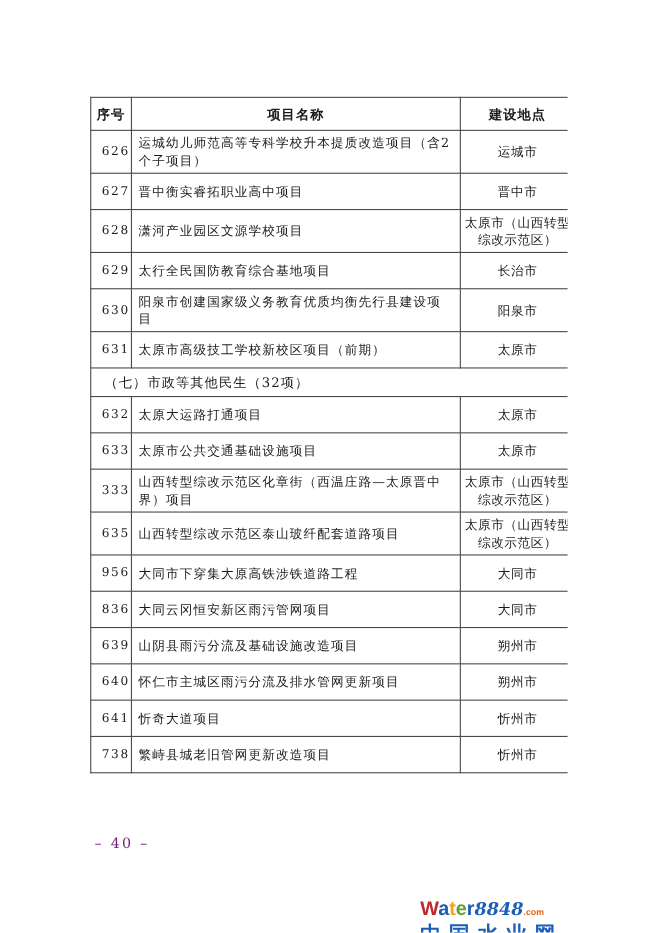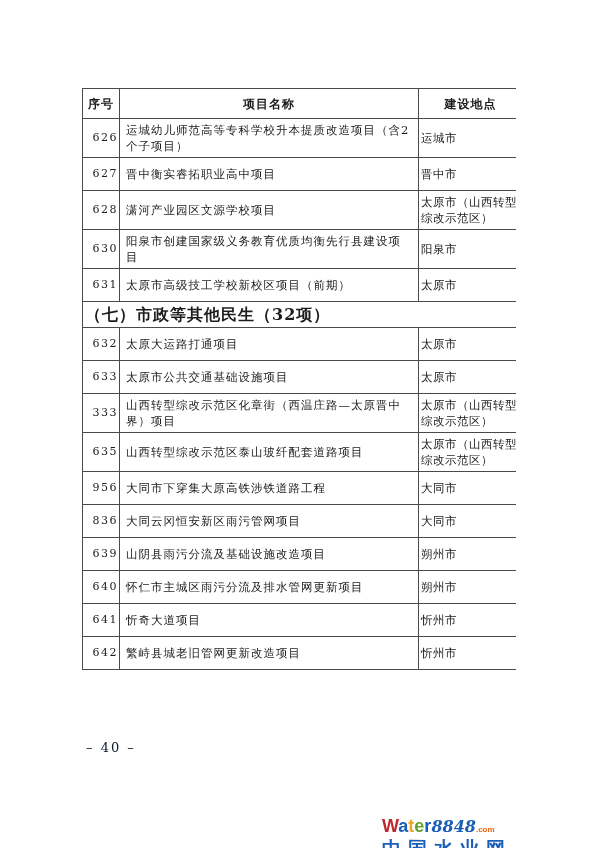--- a/index.html
+++ b/index.html
@@ -38,37 +38,37 @@
     text-align:right;
     letter-spacing:1.5px;
     font-size:11px;
     padding:3px 1px;
   }
   td.cell-name{
     text-align:left;
     padding:3px 6px;
   }
   td.cell-loc{
-    text-align:left;
+    text-align:center;
     padding:3px 2px;
     letter-spacing:0.5px;
   }
   .project-table tr.section-row{height:26px;}
   td.cell-section{
-    font-weight:bold;
+    font-weight:normal;
     text-align:left;
-    padding:3px 2px;
-    font-size:16px;
+    padding:3px 12px;
+    font-size:12px;
   }
   .page-number{
     position:absolute;
-    left:86px;top:740px;
+    left:86px;top:760px;
     font-size:13px;
     letter-spacing:2px;
-    color:#0f172a;
+    color:#701a75;
   }
   .logo{
     position:absolute;
     right:12px;top:817px;
     width:122px;
     text-align:center;
     line-height:1;
     font-family:"Liberation Sans","DejaVu Sans",sans-serif;
   }
   .logo-line1{
@@ -128,20 +128,25 @@
           <td class="cell-no">627</td>
           <td class="cell-name">晋中衡实睿拓职业高中项目</td>
           <td class="cell-loc">晋中市</td>
         </tr>
         <tr class="item-row">
           <td class="cell-no">628</td>
           <td class="cell-name">潇河产业园区文源学校项目</td>
           <td class="cell-loc">太原市（山西转型综改示范区）</td>
         </tr>
         <tr class="item-row">
+          <td class="cell-no">629</td>
+          <td class="cell-name">太行全民国防教育综合基地项目</td>
+          <td class="cell-loc">长治市</td>
+        </tr>
+        <tr class="item-row">
           <td class="cell-no">630</td>
           <td class="cell-name">阳泉市创建国家级义务教育优质均衡先行县建设项目</td>
           <td class="cell-loc">阳泉市</td>
         </tr>
         <tr class="item-row">
           <td class="cell-no">631</td>
           <td class="cell-name">太原市高级技工学校新校区项目（前期）</td>
           <td class="cell-loc">太原市</td>
         </tr>
         <tr class="section-row">
@@ -186,21 +191,21 @@
           <td class="cell-no">640</td>
           <td class="cell-name">怀仁市主城区雨污分流及排水管网更新项目</td>
           <td class="cell-loc">朔州市</td>
         </tr>
         <tr class="item-row">
           <td class="cell-no">641</td>
           <td class="cell-name">忻奇大道项目</td>
           <td class="cell-loc">忻州市</td>
         </tr>
         <tr class="item-row">
-          <td class="cell-no">642</td>
+          <td class="cell-no">738</td>
           <td class="cell-name">繁峙县城老旧管网更新改造项目</td>
           <td class="cell-loc">忻州市</td>
         </tr>
       </tbody>
   </table>
 
   <div class="page-number">– 40 –</div>
 
   <div class="logo">
     <div class="logo-line1">

